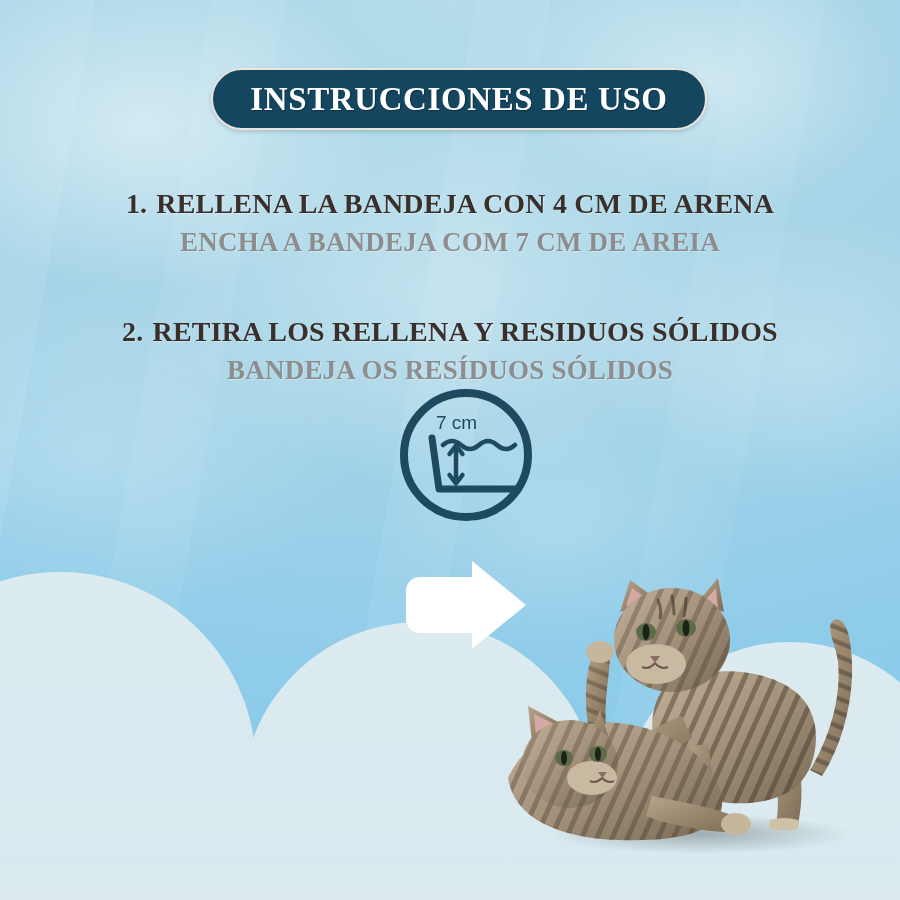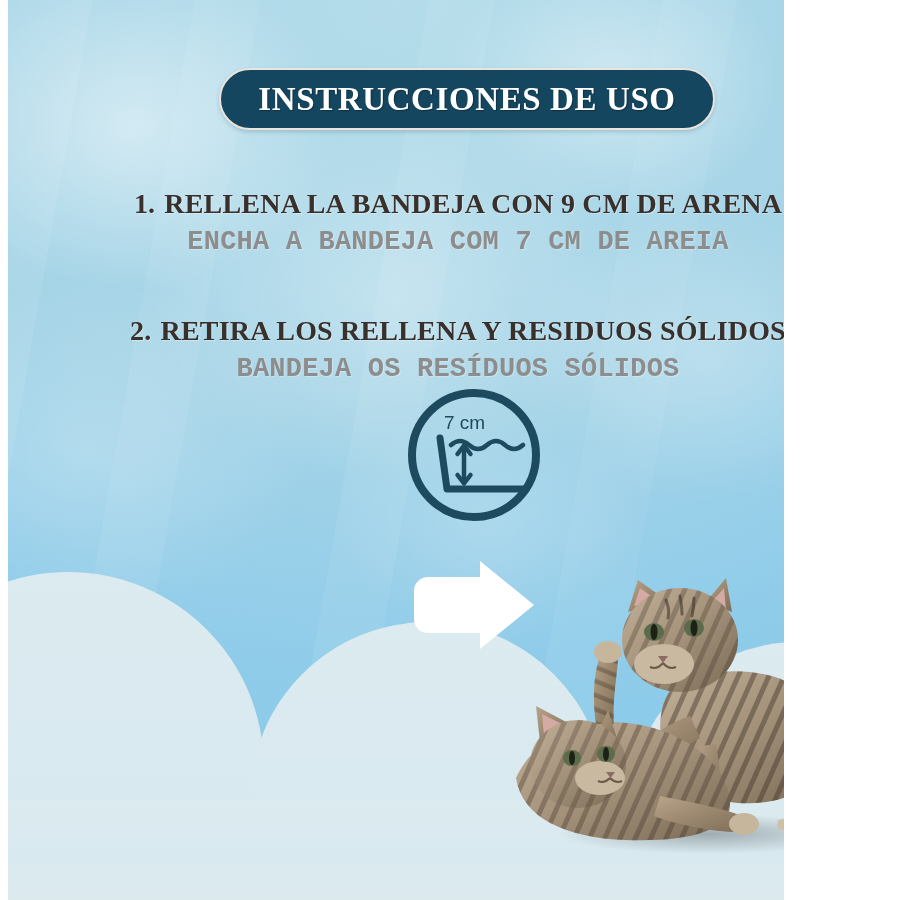--- a/index.html
+++ b/index.html
@@ -3,26 +3,25 @@
 <meta charset="utf-8">
 <title>Instrucciones de uso</title>
 <style>
   html, body {
     margin: 0;
     padding: 0;
     background: #ffffff;
   }
   #canvas {
     position: relative;
-    width: 776px;
+    width: 900px;
     height: 900px;
     overflow: hidden;
     font-family: "Liberation Serif", "DejaVu Serif", serif;
     background: #a9d6e8;
-    margin-left: 8px;
   }
 
   
   .sky-base {
     position: absolute;
     inset: 0;
     background:
       radial-gradient(150% 100% at 50% 0%, #b4dcea 0%, #a5d4e7 45%, #8fccea 75%, #86c9e8 100%);
   }
   .sky-wash {
@@ -93,21 +92,21 @@
     font-size: 28px;
     letter-spacing: .2px;
     white-space: nowrap;
     text-shadow: 1px 1px 1px rgba(255,255,255,.35);
   }
   .step-num { margin-right: 9px; }
 
   .step-secondary {
     text-align: center;
     color: #8d8d8d;
-    font-family: Liberation Mono, monospace;
+    font-family: Liberation Serif, serif;
     font-weight: bold;
     font-size: 27px;
     letter-spacing: .2px;
     white-space: nowrap;
     margin-top: 7px;
     text-shadow: 1px 1px 1px rgba(255,255,255,.30);
   }
 
   
   .icon-row {
@@ -170,21 +169,21 @@
 
   <div class="badge">
     <span class="badge-text">INSTRUCCIONES DE USO</span>
   </div>
 
   <div class="steps">
 
     <div class="step">
       <div class="step-primary">
         <span class="step-num">1.</span>
-        <span>RELLENA LA BANDEJA CON 9 CM DE ARENA</span>
+        <span>RELLENA LA BANDEJA CON 4 CM DE ARENA</span>
       </div>
       <div class="step-secondary">ENCHA A BANDEJA COM 7 CM DE AREIA</div>
     </div>
 
     <div class="step">
       <div class="step-primary">
         <span class="step-num">2.</span>
         <span>RETIRA LOS RELLENA Y RESIDUOS SÓLIDOS</span>
       </div>
       <div class="step-secondary">BANDEJA OS RESÍDUOS SÓLIDOS</div>

